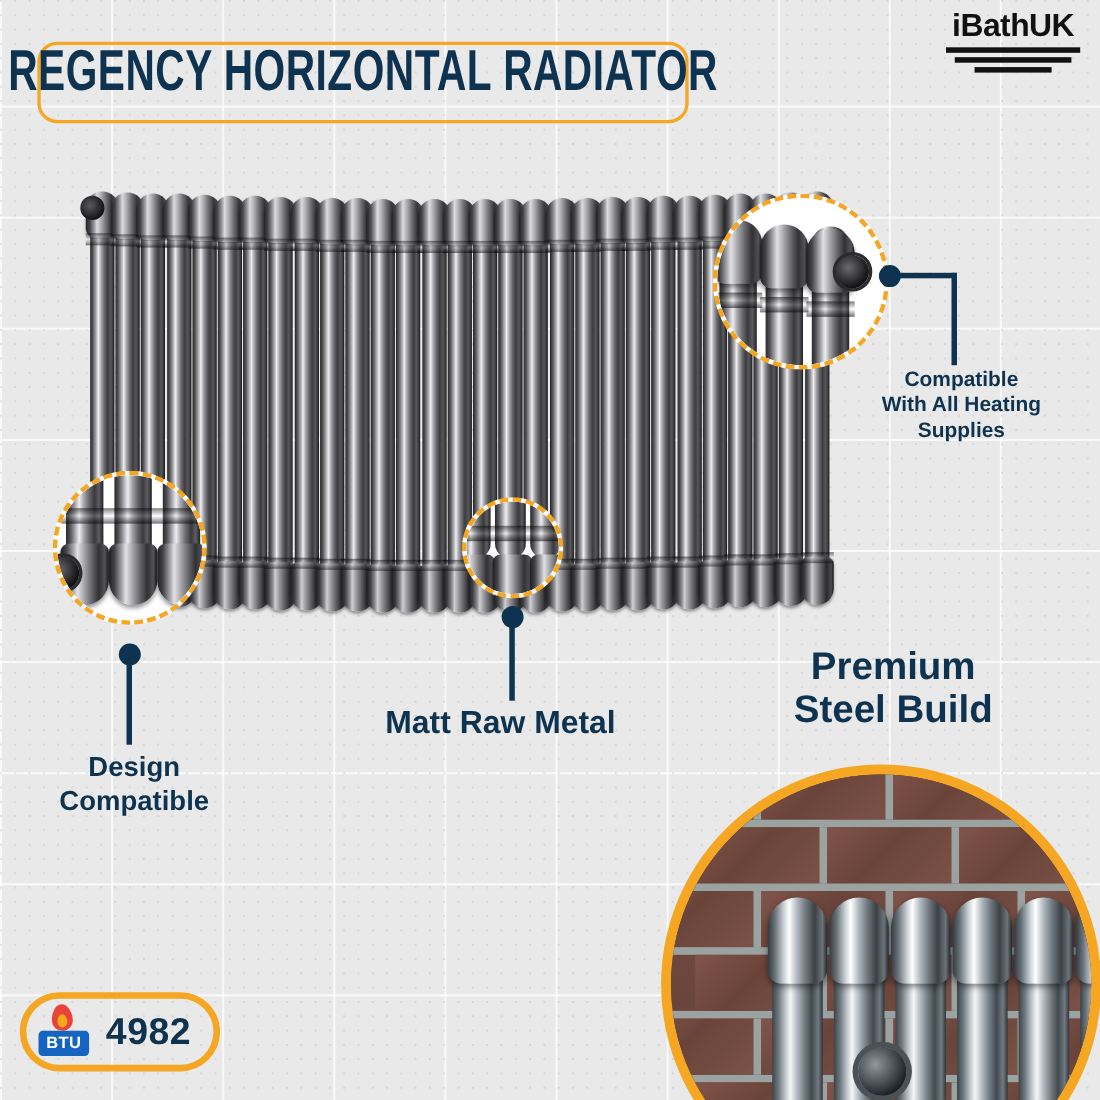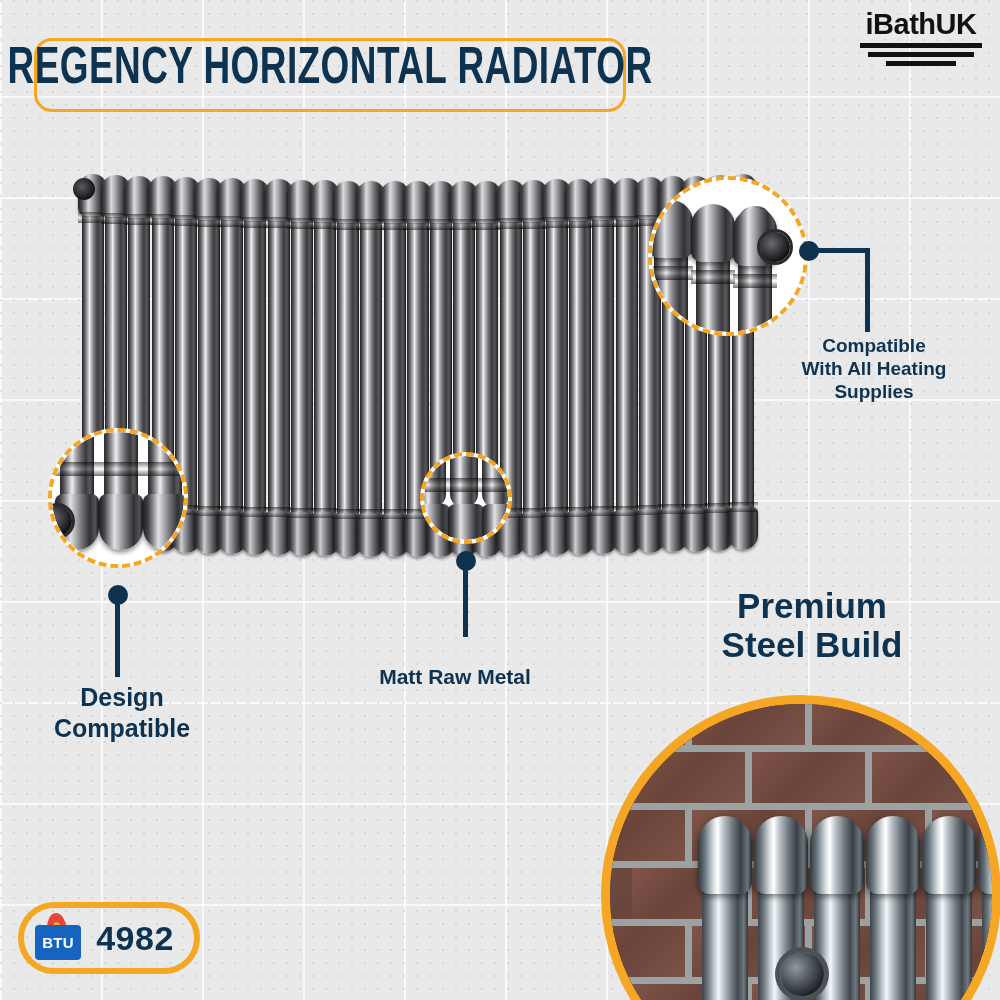--- a/index.html
+++ b/index.html
@@ -141,21 +141,21 @@
   .dot{ position:absolute; width:20px; height:20px; border-radius:50%; background:#0E3350; }
 
   
   .callout-text{
     position:absolute;
     color:#0E3350; font-weight:bold; line-height:1.22;
     text-align:center;
   }
   #label-compatible{ left:752px; top:334px; width:244px; font-size:19px; }
   #label-traditional{ left:8px;  top:682px; width:228px; font-size:25px; }
-  #label-matt{ left:300px; top:664px; width:310px; font-size:21px; }
+  #label-matt{ left:300px; top:640px; width:310px; font-size:29px; }
   #label-premium{ left:640px; top:586px; width:344px; font-size:35px; line-height:1.12; }
 
   
   #photo-circle{
     position:absolute; left:601px; top:695px; width:400px; height:400px;
     border-radius:50%; border:9px solid #F5A623; overflow:hidden;
     background:#6b4a3e;
   }
   #brick{
     position:absolute; inset:0;
@@ -197,21 +197,21 @@
     position:absolute; left:13px; top:-1px; width:19px; height:24px;
     background:#E8443A;
     border-radius:50% 50% 48% 48% / 62% 62% 38% 38%;
     transform:rotate(-4deg);
   }
   #btu-flame:after{
     content:""; position:absolute; left:5px; top:9px; width:9px; height:12px;
     background:#F6A81D; border-radius:50% 50% 45% 45% / 58% 58% 42% 42%;
   }
   #btu-chip{
-    position:absolute; left:1px; bottom:2px; width:46px; height:35px;
+    position:absolute; left:1px; bottom:2px; width:46px; height:23px;
     background:#1565C0; border-radius:4px;
     display:flex; align-items:center; justify-content:center;
   }
   #btu-chip span{ color:#fff; font-size:15px; font-weight:bold; letter-spacing:.3px; }
   #btu-value{
     flex:1; text-align:center; color:#0E3350; font-size:34px; font-weight:bold;
     padding-right:6px; letter-spacing:.5px;
   }
 </style>
 </head>

